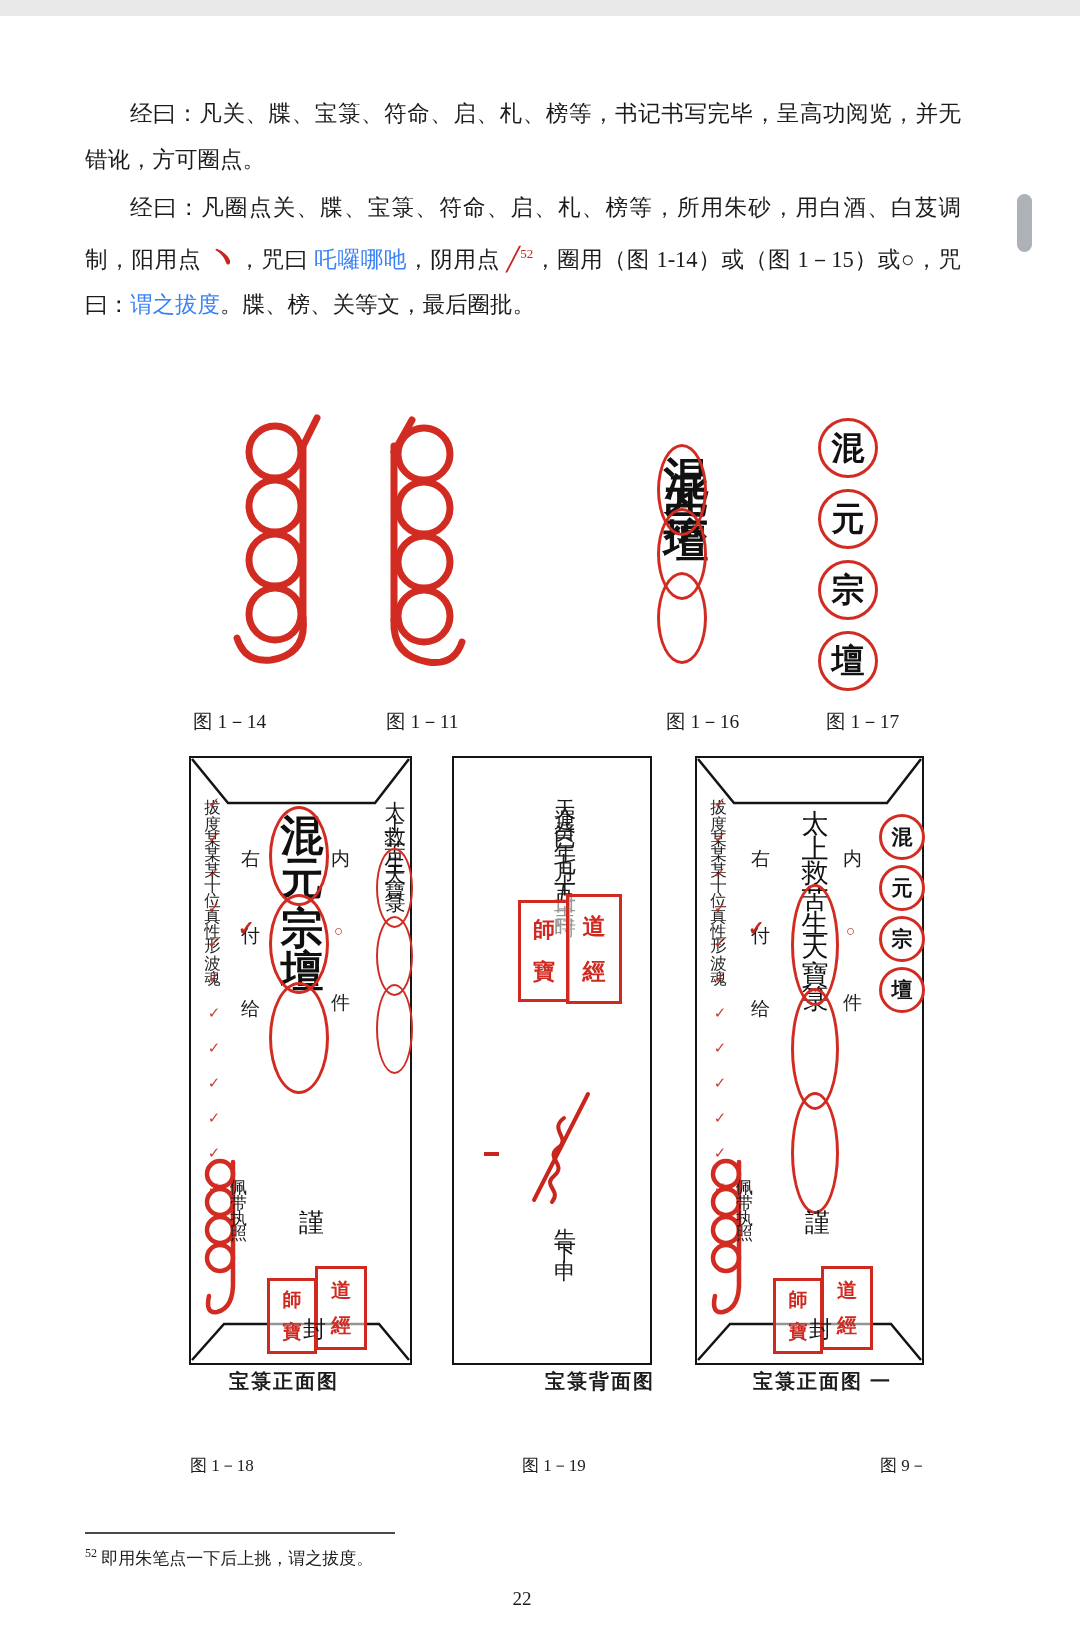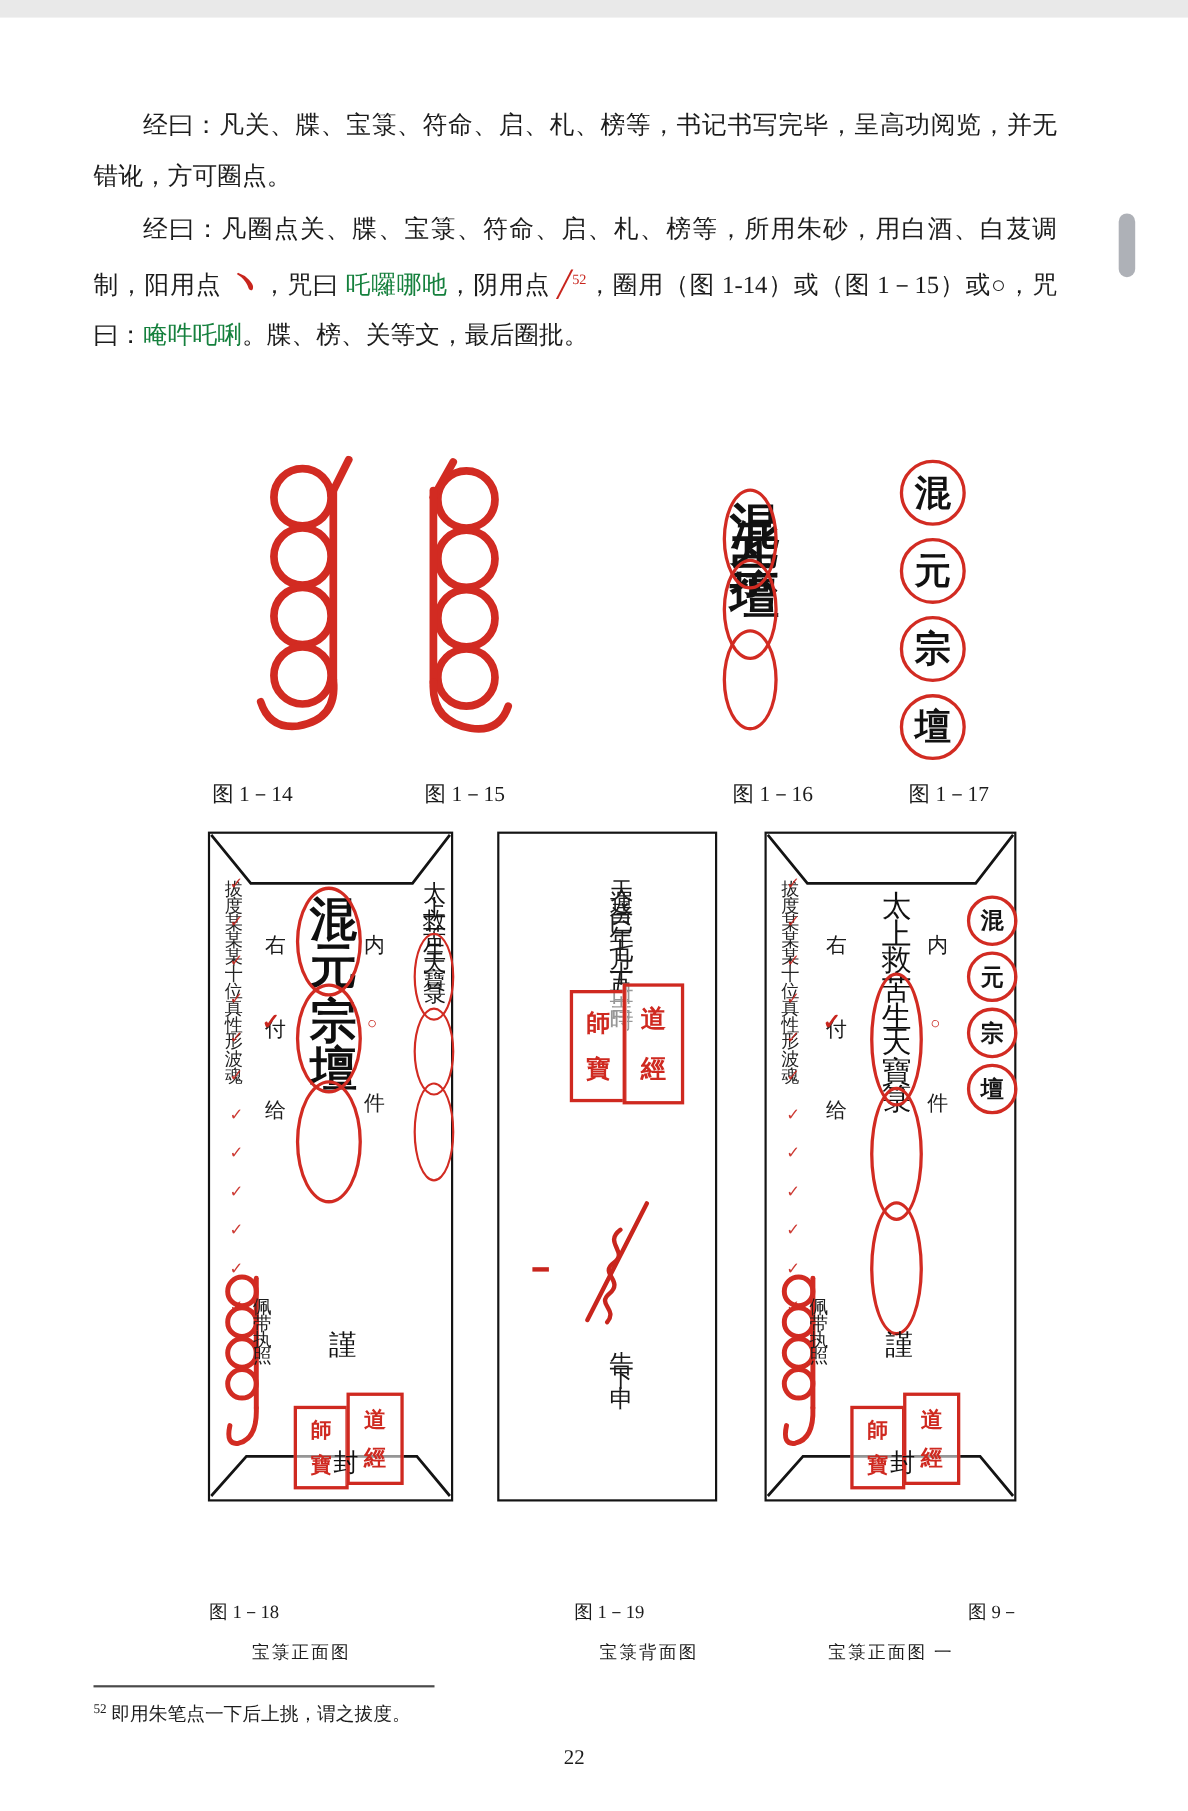--- a/index.html
+++ b/index.html
@@ -1,28 +1,28 @@
 <!DOCTYPE html>
 <html><head>
 <meta charset="utf-8">
 <style>
   html,body{margin:0;padding:0;background:#e9e9e9;}
   .page{position:relative;width:1080px;height:1646px;margin:16px auto;background:#ffffff;
         font-family:"Liberation Serif","DejaVu Serif",serif;color:#1c1c1c;overflow:hidden;}
   .abs{position:absolute;}
   .para{position:absolute;left:85px;width:876px;font-size:22.5px;line-height:46px;
         text-align:justify;text-indent:45px;}
-  .red{color:#15803d;}
+  .red{color:#3b82f6;}
   .brush-down{color:#c8251d;font-weight:bold;font-size:30px;}
   .brush-up{color:#c8251d;font-weight:bold;font-size:23px;}
   sup.fnref{color:#c8251d;font-size:13px;}
   .vcol{position:absolute;writing-mode:vertical-rl;text-orientation:upright;white-space:nowrap;}
   .el{position:absolute;border:3.5px solid #d22b22;border-radius:50%;}
   .figcap{position:absolute;top:692px;font-size:19.5px;}
-  .envcap{position:absolute;top:1476px;font-size:16px;letter-spacing:2px;}
+  .envcap{position:absolute;top:1352px;font-size:20px;letter-spacing:2px;font-weight:bold;}
   .fignum{position:absolute;top:1438px;font-size:17px;}
   .env{position:absolute;top:740px;height:605px;border:2.5px solid #141414;background:#fff;}
   .flapsvg{position:absolute;pointer-events:none;}
   .seal{position:absolute;border:3px solid #cf2920;color:#cf2920;display:flex;flex-direction:column;
         align-items:center;justify-content:space-evenly;font-weight:700;background:rgba(255,255,255,.55);}
   .circ{width:54px;height:54px;border:3.5px solid #d22b22;border-radius:50%;display:flex;align-items:center;
         justify-content:center;font-size:33px;font-weight:700;color:#111;margin-bottom:11px;}
   .circ-sm{width:40px;height:40px;border:3px solid #d22b22;border-radius:50%;display:flex;align-items:center;
         justify-content:center;font-size:21px;font-weight:600;color:#141414;margin-bottom:5px;}
   .tick{position:absolute;color:#c8251d;font-weight:bold;}
@@ -33,21 +33,21 @@
   .pagenum{position:absolute;left:0;top:1572px;width:1044px;text-align:center;font-size:19px;}
   .scroll-thumb{position:absolute;left:1017px;top:178px;width:15px;height:58px;background:#aeb1b7;border-radius:8px;}
 </style>
 </head>
 <body>
 
 <div class="page">
 
   <p class="para" style="top:52px"><span>经曰：凡关、牒、宝箓、符命、启、札、榜等，书记书写完毕，呈高功阅览，并无错讹，方可圈点。</span></p>
 
-  <p class="para" style="top:146px"><span>经曰：凡圈点关、牒、宝箓、符命、启、札、榜等，所用朱砂，用白酒、白芨调制，阳用点 </span><span class="brush-down">ヽ</span><span>，咒曰 </span><span class="red">吒囉哪吔</span><span>，阴用点 </span><span class="brush-up">╱</span><sup class="fnref">52</sup><span>，圈用（图 1-14）或（图 1－15）或○，咒曰：</span><span class="red">唵吽吒唎</span><span>。牒、榜、关等文，最后圈批。</span></p>
+  <p class="para" style="top:146px"><span>经曰：凡圈点关、牒、宝箓、符命、启、札、榜等，所用朱砂，用白酒、白芨调制，阳用点 </span><span class="brush-down">ヽ</span><span>，咒曰 </span><span class="red">吒囉哪吔</span><span>，阴用点 </span><span class="brush-up">╱</span><sup class="fnref">52</sup><span>，圈用（图 1-14）或（图 1－15）或○，咒曰：</span><span class="red">谓之拔度</span><span>。牒、榜、关等文，最后圈批。</span></p>
 
 
   <svg class="abs" style="left:225px;top:398px" width="110" height="256" viewBox="0 0 110 256">
     <g fill="none" stroke="#d22b22" stroke-width="7" stroke-linecap="round">
       <circle cx="50" cy="38" r="26"></circle>
         <circle cx="50" cy="92" r="26"></circle>
       <circle cx="50" cy="146" r="26"></circle>
         <circle cx="50" cy="200" r="26"></circle>
       <path d="M92 4 L76 36"></path>
         <path d="M78 30 V204"></path>
@@ -83,21 +83,21 @@
       </div>
     <div class="circ">
         <span>宗</span>
       </div>
     <div class="circ">
         <span>壇</span>
       </div>
   </div>
 
   <span class="figcap" style="left:193px">图 1－14</span>
-  <span class="figcap" style="left:386px">图 1－15</span>
+  <span class="figcap" style="left:386px">图 1－11</span>
   <span class="figcap" style="left:666px">图 1－16</span>
   <span class="figcap" style="left:826px">图 1－17</span>
 
   <div class="env" style="left:189px;width:219px">
     <svg class="flapsvg" style="left:0;top:0" width="219" height="605" viewBox="0 0 219 605">
       <g fill="none" stroke="#141414" stroke-width="2.5">
         <polyline points="1,1 37,45 184,45 218,1"></polyline>
         <polyline points="1,602 33,566 188,566 218,602"></polyline>
       </g>
     </svg>

